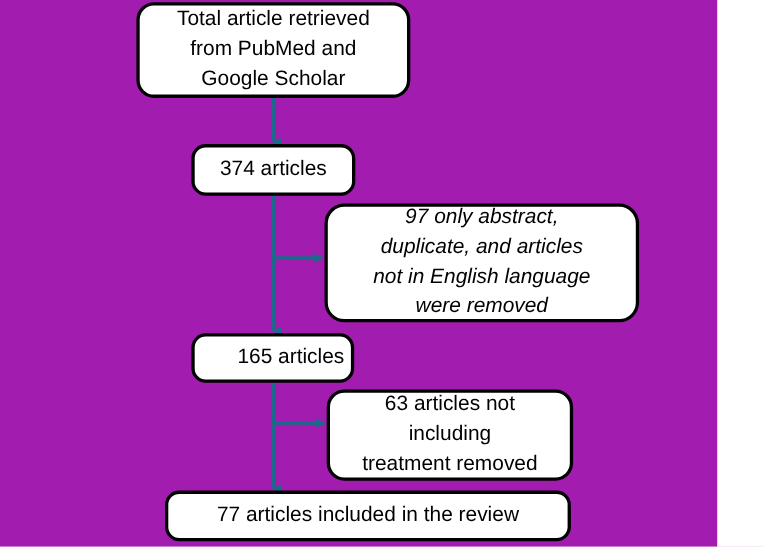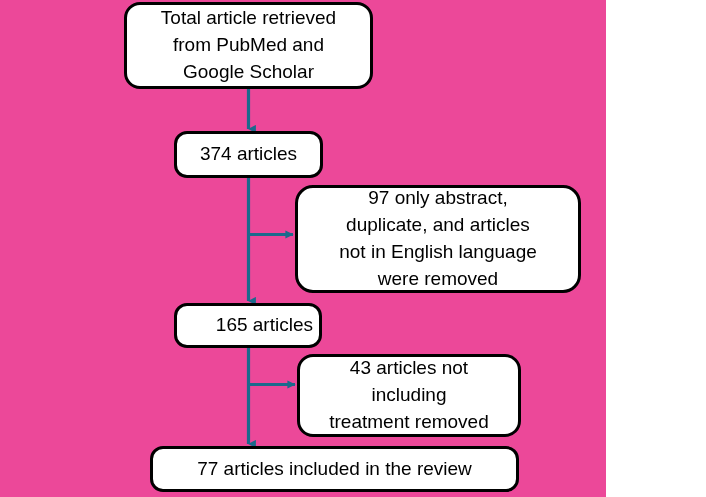--- a/index.html
+++ b/index.html
@@ -2,23 +2,23 @@
 <html><head>
 <meta charset="utf-8">
 <style>
   html, body {
     margin: 0;
     padding: 0;
     background: #ffffff;
   }
   #canvas {
     position: relative;
-    width: 606px;
+    width: 652px;
     height: 497px;
-    background: #ec4899;
+    background: #a21caf;
     overflow: hidden;
     font-family: "Liberation Sans", sans-serif;
   }
   svg#connectors {
     position: absolute;
     left: 0;
     top: 0;
     width: 706px;
     height: 497px;
     pointer-events: none;
@@ -40,21 +40,21 @@
     z-index: 2;
   }
   .node .txt {
     display: block;
     white-space: pre-line;
     padding: 0 6px;
   }
   
   #node-total        { left: 124px; top: 2px;   width: 249px; height: 87px;  border-radius: 16px; }
   #node-262          { left: 174px; top: 131px; width: 149px; height: 47px;  border-radius: 13px; }
-  #node-excl-97      { left: 295px; top: 185px; width: 286px; height: 108px; border-radius: 18px; }
+  #node-excl-97      { left: 295px; top: 185px; width: 286px; height: 108px; border-radius: 18px; font-style: italic; }
   #node-165          { left: 174px; top: 303px; width: 148px; height: 45px;  border-radius: 13px; justify-content: flex-end; }
   #node-excl-88      { left: 297px; top: 354px; width: 224px; height: 83px;  border-radius: 16px; }
   #node-included     { left: 150px; top: 446px; width: 369px; height: 46px;  border-radius: 13px; }
 </style>
 </head>
 <body>
 
 <div id="canvas">
 
   <svg id="connectors" viewBox="0 0 706 497" xmlns="http://www.w3.org/2000/svg">
@@ -93,21 +93,21 @@
 duplicate, and articles
 not in English language
 were removed</span>
   </div>
 
   <div class="node" id="node-165">
     <span class="txt">165 articles</span>
   </div>
 
   <div class="node" id="node-excl-88">
-    <span class="txt">43 articles not
+    <span class="txt">63 articles not
 including
 treatment removed</span>
   </div>
 
   <div class="node" id="node-included">
     <span class="txt">77 articles included in the review</span>
   </div>
 
 </div>
 

